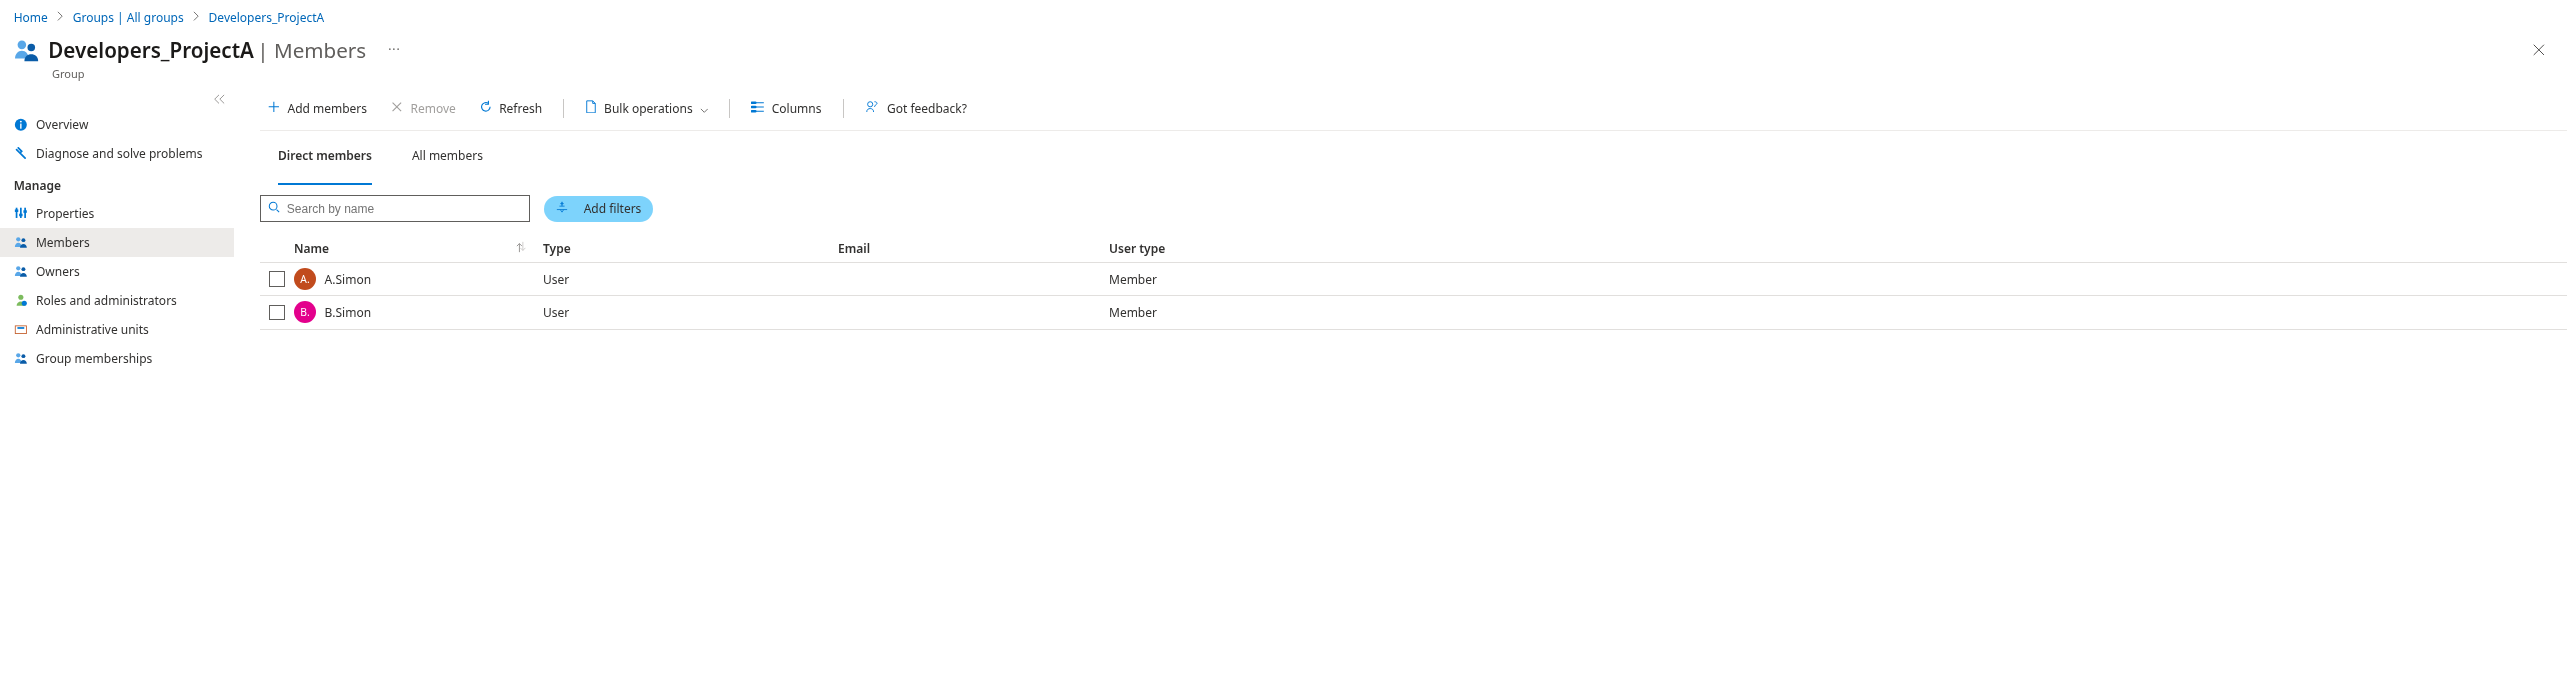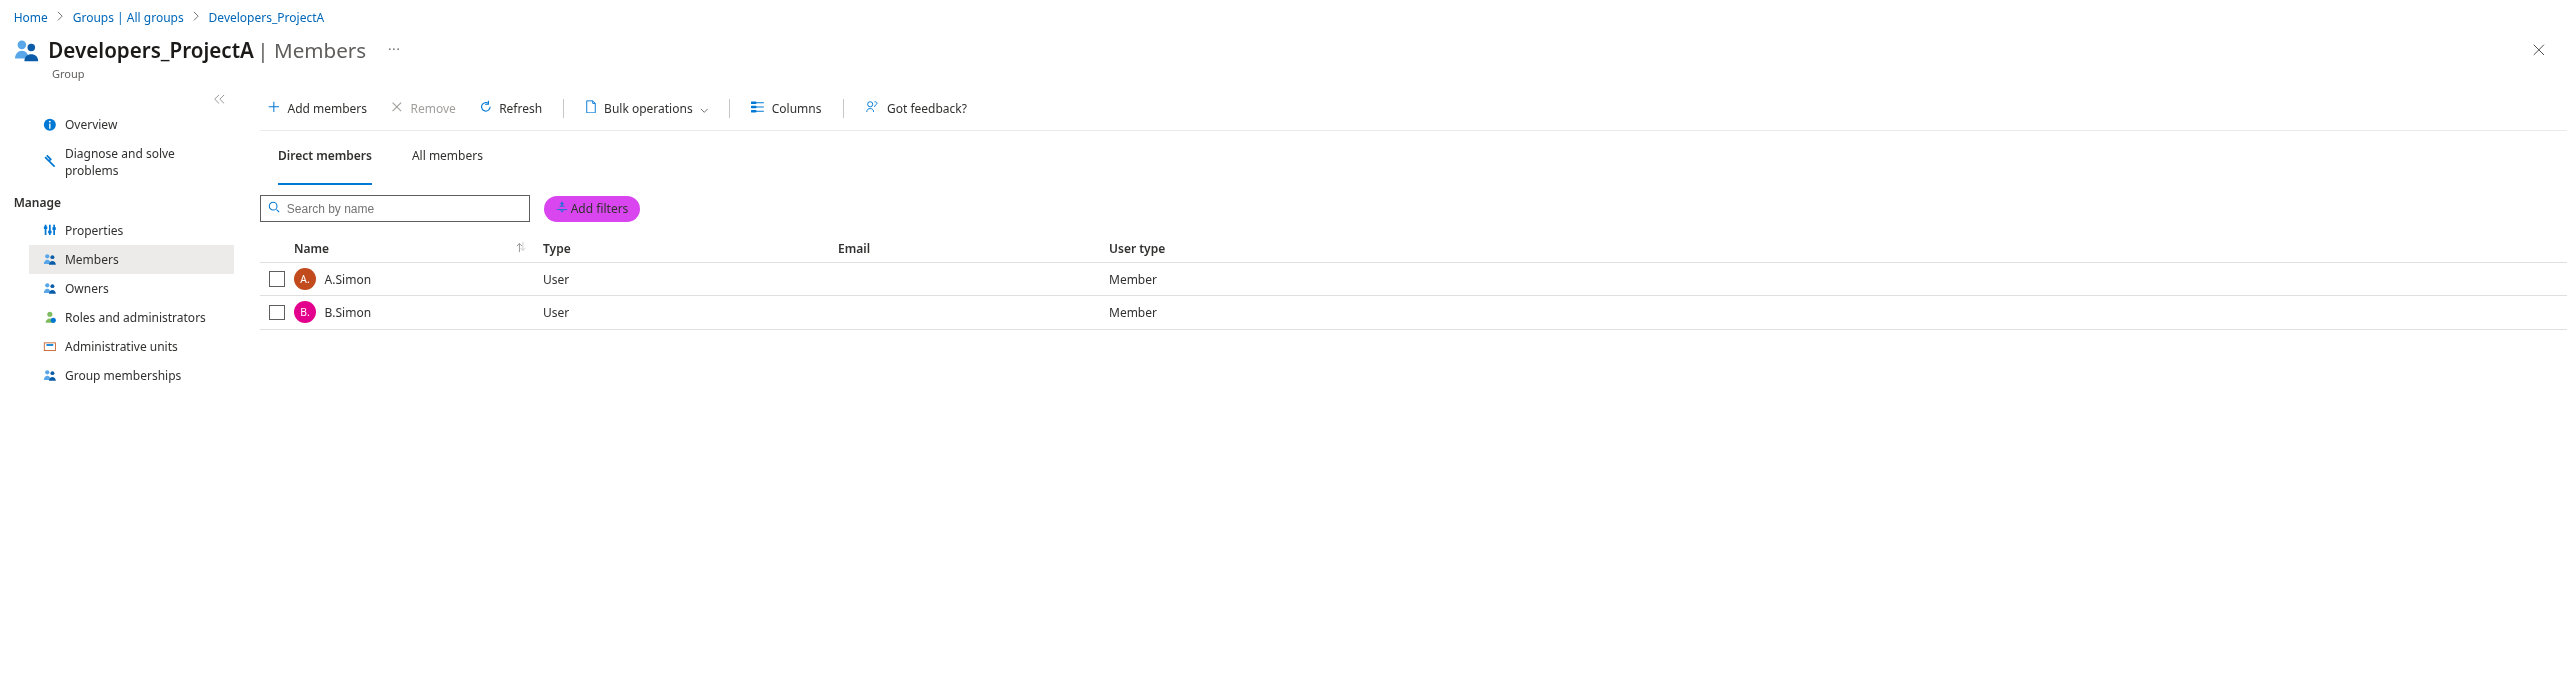--- a/index.html
+++ b/index.html
@@ -19,21 +19,21 @@
   .page-title .light{font-size:20.6px;font-weight:400;color:#605e5c;}
   .head-more{margin-left:22px;color:#605e5c;letter-spacing:0.9px;}
   .head-sub{font-size:11px;color:#605e5c;padding:0 13.7px 8.6px 52px;}
   .close-x{margin-left:auto;margin-right:17px;display:flex;align-items:center;}
 
   .content{display:flex;}
 
   
   .sidebar{width:234px;flex:0 0 234px;padding:5.2px 0;}
   .collapse-handle{display:flex;justify-content:flex-end;padding-right:8.6px;padding-bottom:5.2px;}
-  .nav-item{display:flex;align-items:center;gap:8.6px;padding:6px 13.7px;cursor:pointer;font-size:12px;margin-left:29px;}
+  .nav-item{display:flex;align-items:center;gap:8.6px;padding:6px 13.7px;cursor:pointer;font-size:12px;}
   .nav-item.active{background:#edebe9;}
   .nav-icon{width:13.7px;height:13.7px;}
   .nav-section{font-weight:600;padding:8.6px 13.7px 5.2px 13.7px;}
 
   
   .main{flex:1;min-width:0;padding:0 8.6px 0 26px;}
 
   
   .cmdbar{display:flex;align-items:center;gap:9px;border-bottom:0.9px solid #edebe9;padding:5.2px 0 7.7px 0;}
   .cmd{display:flex;align-items:center;gap:6.9px;padding:5.2px 6.9px;cursor:pointer;color:#323130;}
@@ -45,21 +45,21 @@
   
   .tabs{display:flex;gap:22px;padding:15.5px 0 3.4px 0;}
   .tab{padding-bottom:19px;font-weight:600;cursor:pointer;color:#323130;margin-left:18px;}
   .tab:not(.on){font-weight:400;color:#323130;}
   .tab.on{border-bottom:2.6px solid #0078d4;}
 
   
   .filterrow{display:flex;align-items:center;gap:13.7px;padding:6.9px 0 12px 0;}
   .searchbox{display:flex;align-items:center;gap:6.9px;border:0.9px solid #605e5c;height:27.5px;width:270px;padding:0 6.9px;}
   .searchbox input{border:none;outline:none;flex:1;font-size:12px;}
-  .addfilters{display:flex;align-items:flex-end;gap:3px;padding:4.3px 12px;border-radius:13.7px;background:#d946ef;cursor:pointer;}
+  .addfilters{display:flex;align-items:flex-end;gap:16px;padding:4.3px 12px;border-radius:13.7px;background:#7dd3fc;cursor:pointer;}
 
   
   .thead{display:flex;align-items:flex-start;border-bottom:0.9px solid #e1dfdd;padding:5.2px 0;font-weight:600;}
   .thead .hcell{display:flex;align-items:center;gap:5.2px;}
   .trow{display:flex;align-items:center;border-bottom:0.9px solid #e1dfdd;padding:5.2px 0;}
   .cell-check{width:34px;display:flex;justify-content:center;}
   .cell-name{width:249px;display:flex;align-items:center;gap:8.6px;}
   .sort-handle{margin-left:auto;margin-right:17px;color:#8a8886;}
   .cell-type{width:275px;}
   .cell-email{width:249px;margin-left:20px;}

